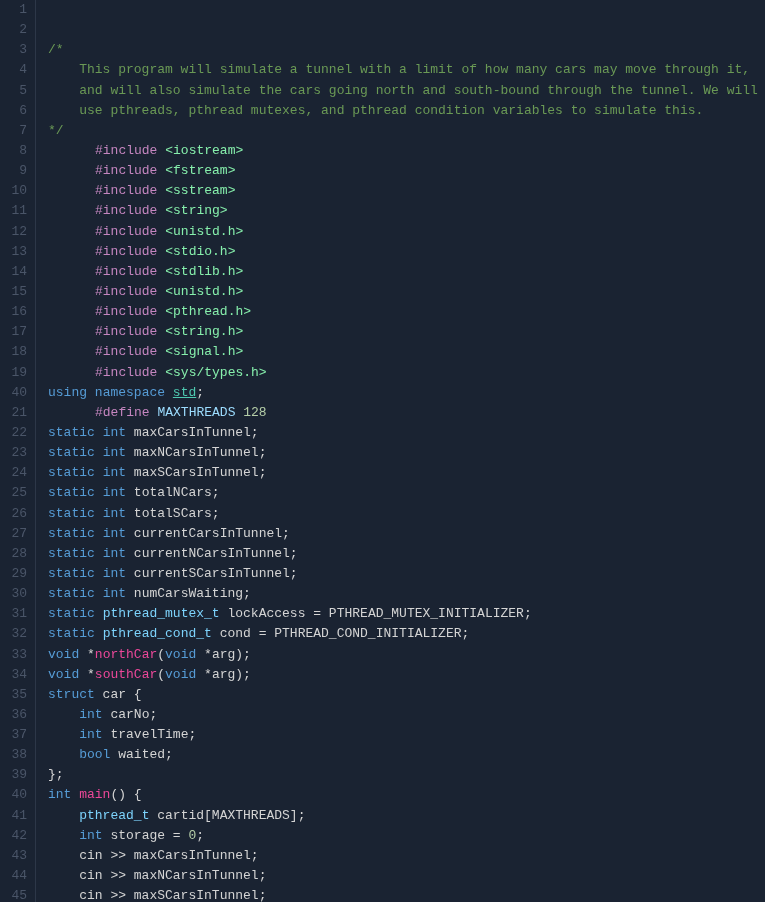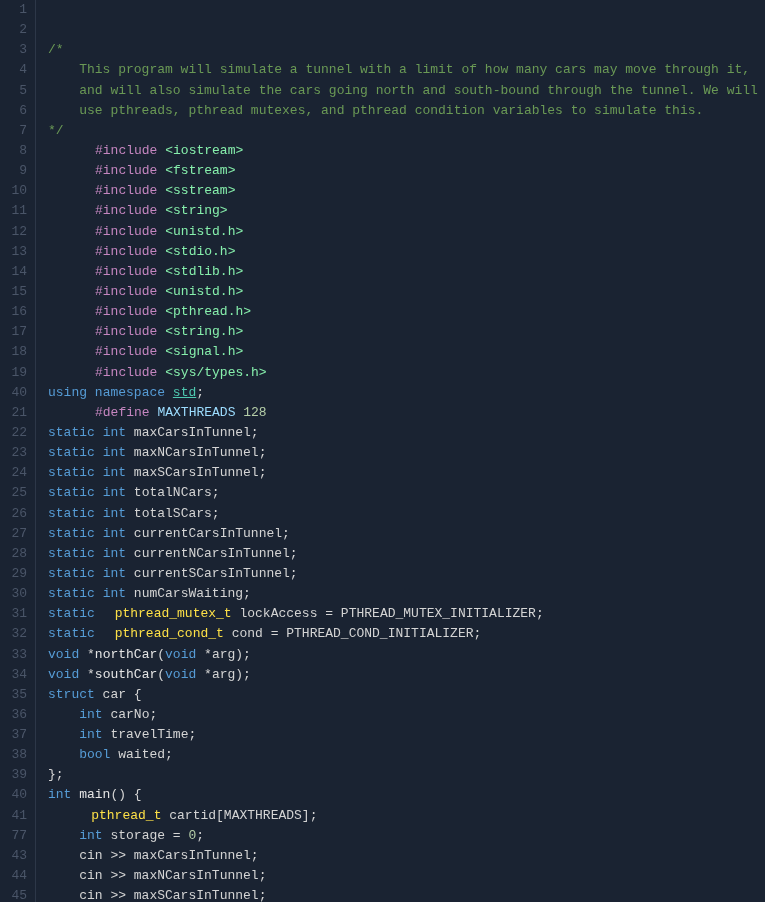--- a/index.html
+++ b/index.html
@@ -50,25 +50,25 @@
     }
 
     .code-line {
       display: block;
       line-height: 1.55;
     }
 
     
     .c-comment { color: #6a9955; }
     .c-keyword { color: #569cd6; }
-    .c-type { color: #fde047; margin-left: 12px; }
+    .c-type { color: #7dd3fc; }
     .c-preprocessor { color: #c586c0; margin-left: 47px; }
     .c-include-path { color: #86efac; }
     .c-number { color: #b5cea8; margin-top: 32px; }
-    .c-function { color: #e5e5e5; }
+    .c-function { color: #ec4899; }
     .c-plain { color: #d4d4d4; }
     .c-namespace { color: #4ec9b0; text-decoration: underline; }
     .c-define-name { color: #9cdcfe; }
   </style>
 </head>
 <body>
 
 <div class="code-container">
   <div class="line-numbers" id="line-numbers-gutter">
   <span class="line-number">1</span>
@@ -105,20 +105,20 @@
       <span class="line-number">32</span>
       <span class="line-number">33</span>
       <span class="line-number">34</span>
       <span class="line-number">35</span>
       <span class="line-number">36</span>
       <span class="line-number">37</span>
       <span class="line-number">38</span>
       <span class="line-number">39</span>
       <span class="line-number">40</span>
       <span class="line-number">41</span>
-      <span class="line-number">77</span>
+      <span class="line-number">42</span>
       <span class="line-number">43</span>
       <span class="line-number">44</span>
       <span class="line-number">45</span>
     </div>
   <div class="code-content" id="code-content">
   <span class="code-line"><span class="c-comment">/*</span></span><span class="code-line"><span class="c-comment">    This program will simulate a tunnel with a limit of how many cars may move through it,</span></span><span class="code-line"><span class="c-comment">    and will also simulate the cars going north and south-bound through the tunnel. We will</span></span><span class="code-line"><span class="c-comment">    use pthreads, pthread mutexes, and pthread condition variables to simulate this.</span></span><span class="code-line"><span class="c-comment">*/</span></span><span class="code-line"><span class="c-plain"></span></span><span class="code-line"><span class="c-preprocessor">#include</span><span class="c-plain"> </span><span class="c-include-path">&lt;iostream&gt;</span></span><span class="code-line"><span class="c-preprocessor">#include</span><span class="c-plain"> </span><span class="c-include-path">&lt;fstream&gt;</span></span><span class="code-line"><span class="c-preprocessor">#include</span><span class="c-plain"> </span><span class="c-include-path">&lt;sstream&gt;</span></span><span class="code-line"><span class="c-preprocessor">#include</span><span class="c-plain"> </span><span class="c-include-path">&lt;string&gt;</span></span><span class="code-line"><span class="c-preprocessor">#include</span><span class="c-plain"> </span><span class="c-include-path">&lt;unistd.h&gt;</span></span><span class="code-line"><span class="c-preprocessor">#include</span><span class="c-plain"> </span><span class="c-include-path">&lt;stdio.h&gt;</span></span><span class="code-line"><span class="c-preprocessor">#include</span><span class="c-plain"> </span><span class="c-include-path">&lt;stdlib.h&gt;</span></span><span class="code-line"><span class="c-preprocessor">#include</span><span class="c-plain"> </span><span class="c-include-path">&lt;unistd.h&gt;</span></span><span class="code-line"><span class="c-preprocessor">#include</span><span class="c-plain"> </span><span class="c-include-path">&lt;pthread.h&gt;</span></span><span class="code-line"><span class="c-preprocessor">#include</span><span class="c-plain"> </span><span class="c-include-path">&lt;string.h&gt;</span></span><span class="code-line"><span class="c-preprocessor">#include</span><span class="c-plain"> </span><span class="c-include-path">&lt;signal.h&gt;</span></span><span class="code-line"><span class="c-preprocessor">#include</span><span class="c-plain"> </span><span class="c-include-path">&lt;sys/types.h&gt;</span></span><span class="code-line"><span class="c-keyword">using</span><span class="c-plain"> </span><span class="c-keyword">namespace</span><span class="c-plain"> </span><span class="c-namespace">std</span><span class="c-plain">;</span></span><span class="code-line"><span class="c-plain"></span></span><span class="code-line"><span class="c-preprocessor">#define</span><span class="c-plain"> </span><span class="c-define-name">MAXTHREADS</span><span class="c-number"> 128</span></span><span class="code-line"><span class="c-plain"></span></span><span class="code-line"><span class="c-keyword">static</span><span class="c-plain"> </span><span class="c-keyword">int</span><span class="c-plain"> maxCarsInTunnel;</span></span><span class="code-line"><span class="c-keyword">static</span><span class="c-plain"> </span><span class="c-keyword">int</span><span class="c-plain"> maxNCarsInTunnel;</span></span><span class="code-line"><span class="c-keyword">static</span><span class="c-plain"> </span><span class="c-keyword">int</span><span class="c-plain"> maxSCarsInTunnel;</span></span><span class="code-line"><span class="c-keyword">static</span><span class="c-plain"> </span><span class="c-keyword">int</span><span class="c-plain"> totalNCars;</span></span><span class="code-line"><span class="c-keyword">static</span><span class="c-plain"> </span><span class="c-keyword">int</span><span class="c-plain"> totalSCars;</span></span><span class="code-line"><span class="c-keyword">static</span><span class="c-plain"> </span><span class="c-keyword">int</span><span class="c-plain"> currentCarsInTunnel;</span></span><span class="code-line"><span class="c-keyword">static</span><span class="c-plain"> </span><span class="c-keyword">int</span><span class="c-plain"> currentNCarsInTunnel;</span></span><span class="code-line"><span class="c-keyword">static</span><span class="c-plain"> </span><span class="c-keyword">int</span><span class="c-plain"> currentSCarsInTunnel;</span></span><span class="code-line"><span class="c-keyword">static</span><span class="c-plain"> </span><span class="c-keyword">int</span><span class="c-plain"> numCarsWaiting;</span></span><span class="code-line"><span class="c-keyword">static</span><span class="c-plain"> </span><span class="c-type">pthread_mutex_t</span><span class="c-plain"> lockAccess = PTHREAD_MUTEX_INITIALIZER;</span></span><span class="code-line"><span class="c-keyword">static</span><span class="c-plain"> </span><span class="c-type">pthread_cond_t</span><span class="c-plain"> cond = PTHREAD_COND_INITIALIZER;</span></span><span class="code-line"><span class="c-plain"></span></span><span class="code-line"><span class="c-keyword">void</span><span class="c-plain"> *</span><span class="c-function">northCar</span><span class="c-plain">(</span><span class="c-keyword">void</span><span class="c-plain"> *arg);</span></span><span class="code-line"><span class="c-keyword">void</span><span class="c-plain"> *</span><span class="c-function">southCar</span><span class="c-plain">(</span><span class="c-keyword">void</span><span class="c-plain"> *arg);</span></span><span class="code-line"><span class="c-plain"></span></span><span class="code-line"><span class="c-keyword">struct</span><span class="c-plain"> car {</span></span><span class="code-line"><span class="c-plain">    </span><span class="c-keyword">int</span><span class="c-plain"> carNo;</span></span><span class="code-line"><span class="c-plain">    </span><span class="c-keyword">int</span><span class="c-plain"> travelTime;</span></span><span class="code-line"><span class="c-plain">    </span><span class="c-keyword">bool</span><span class="c-plain"> waited;</span></span><span class="code-line"><span class="c-plain">};</span></span><span class="code-line"><span class="c-plain"></span></span><span class="code-line"><span class="c-keyword">int</span><span class="c-plain"> </span><span class="c-function">main</span><span class="c-plain">() {</span></span><span class="code-line"><span class="c-plain"></span></span><span class="code-line"><span class="c-plain">    </span><span class="c-type">pthread_t</span><span class="c-plain"> cartid[MAXTHREADS];</span></span><span class="code-line"><span class="c-plain">    </span><span class="c-keyword">int</span><span class="c-plain"> storage = </span><span class="c-number">0</span><span class="c-plain">;</span></span><span class="code-line"><span class="c-plain"></span></span><span class="code-line"><span class="c-plain">    cin &gt;&gt; maxCarsInTunnel;</span></span><span class="code-line"><span class="c-plain">    cin &gt;&gt; maxNCarsInTunnel;</span></span><span class="code-line"><span class="c-plain">    cin &gt;&gt; maxSCarsInTunnel;</span></span><span class="code-line"><span class="c-plain"></span></span></div>
 </div>
 
 </body></html>

